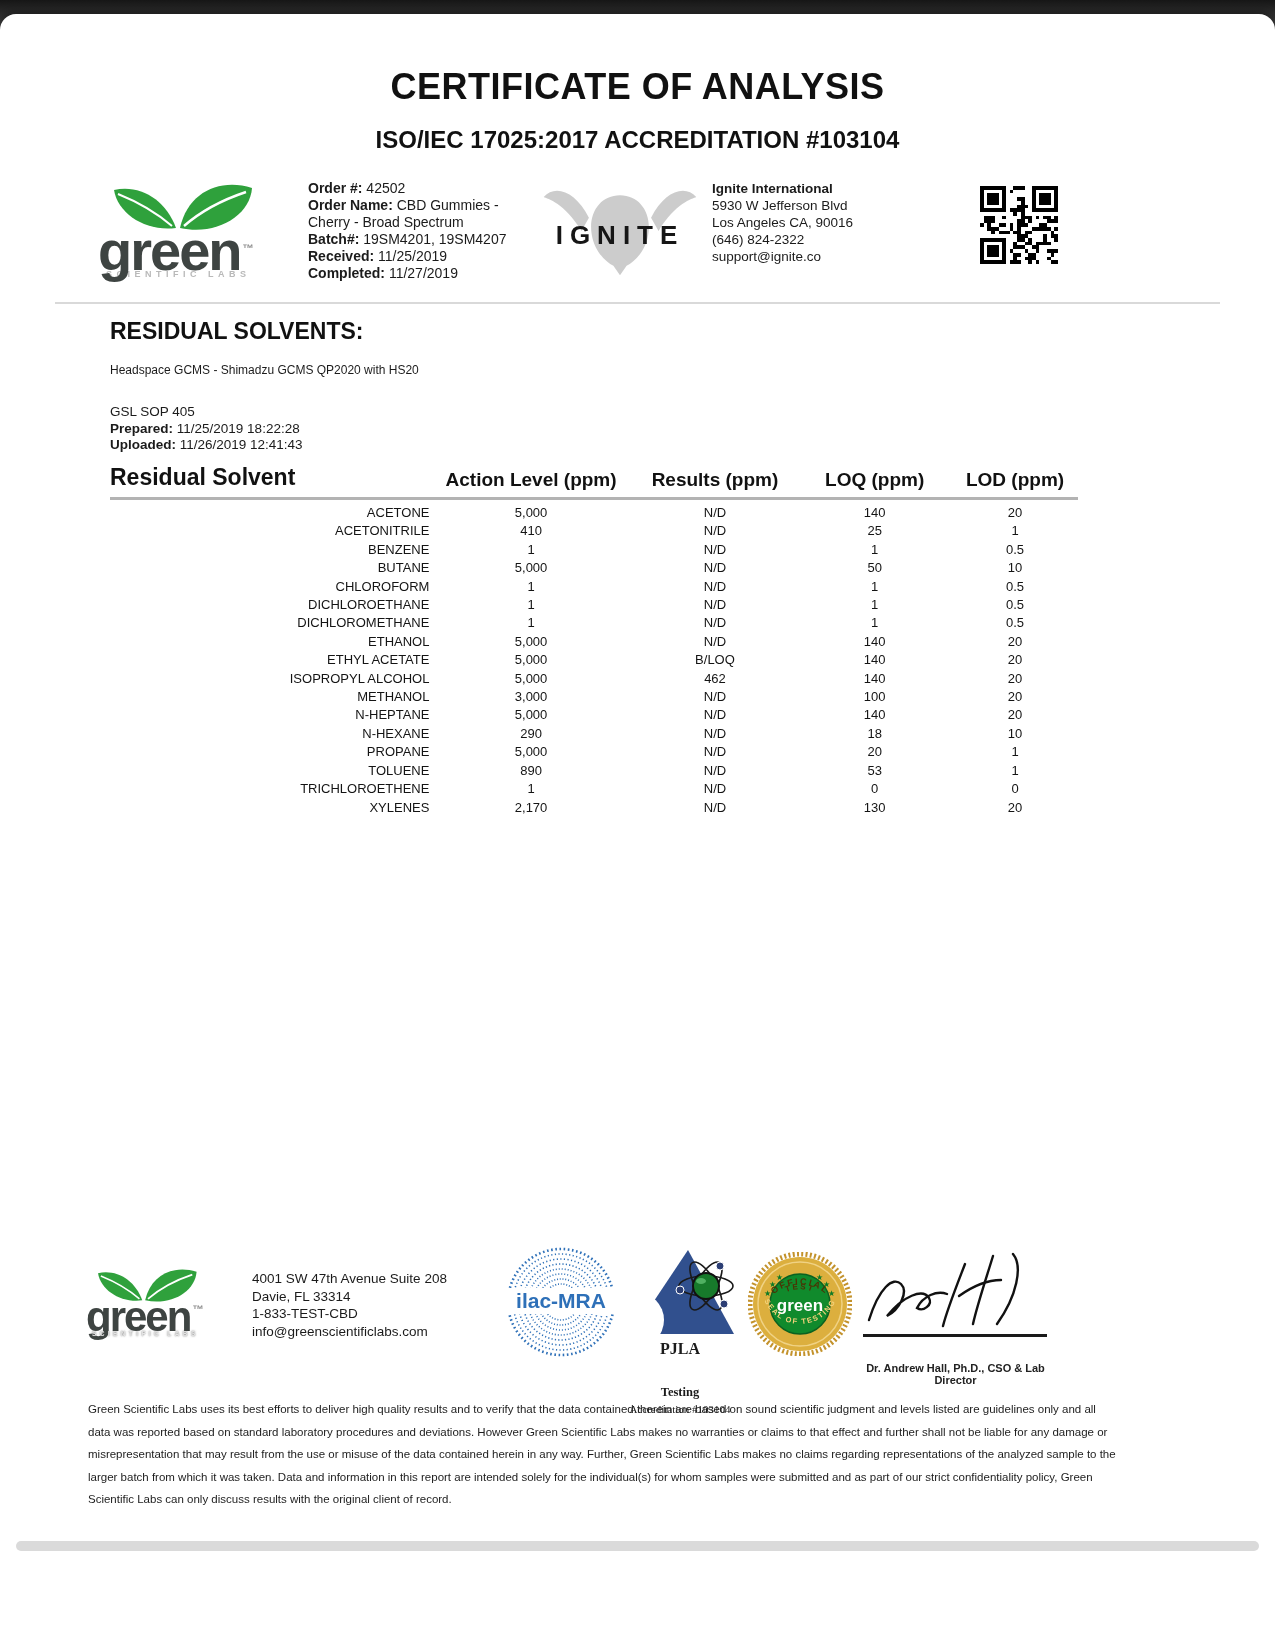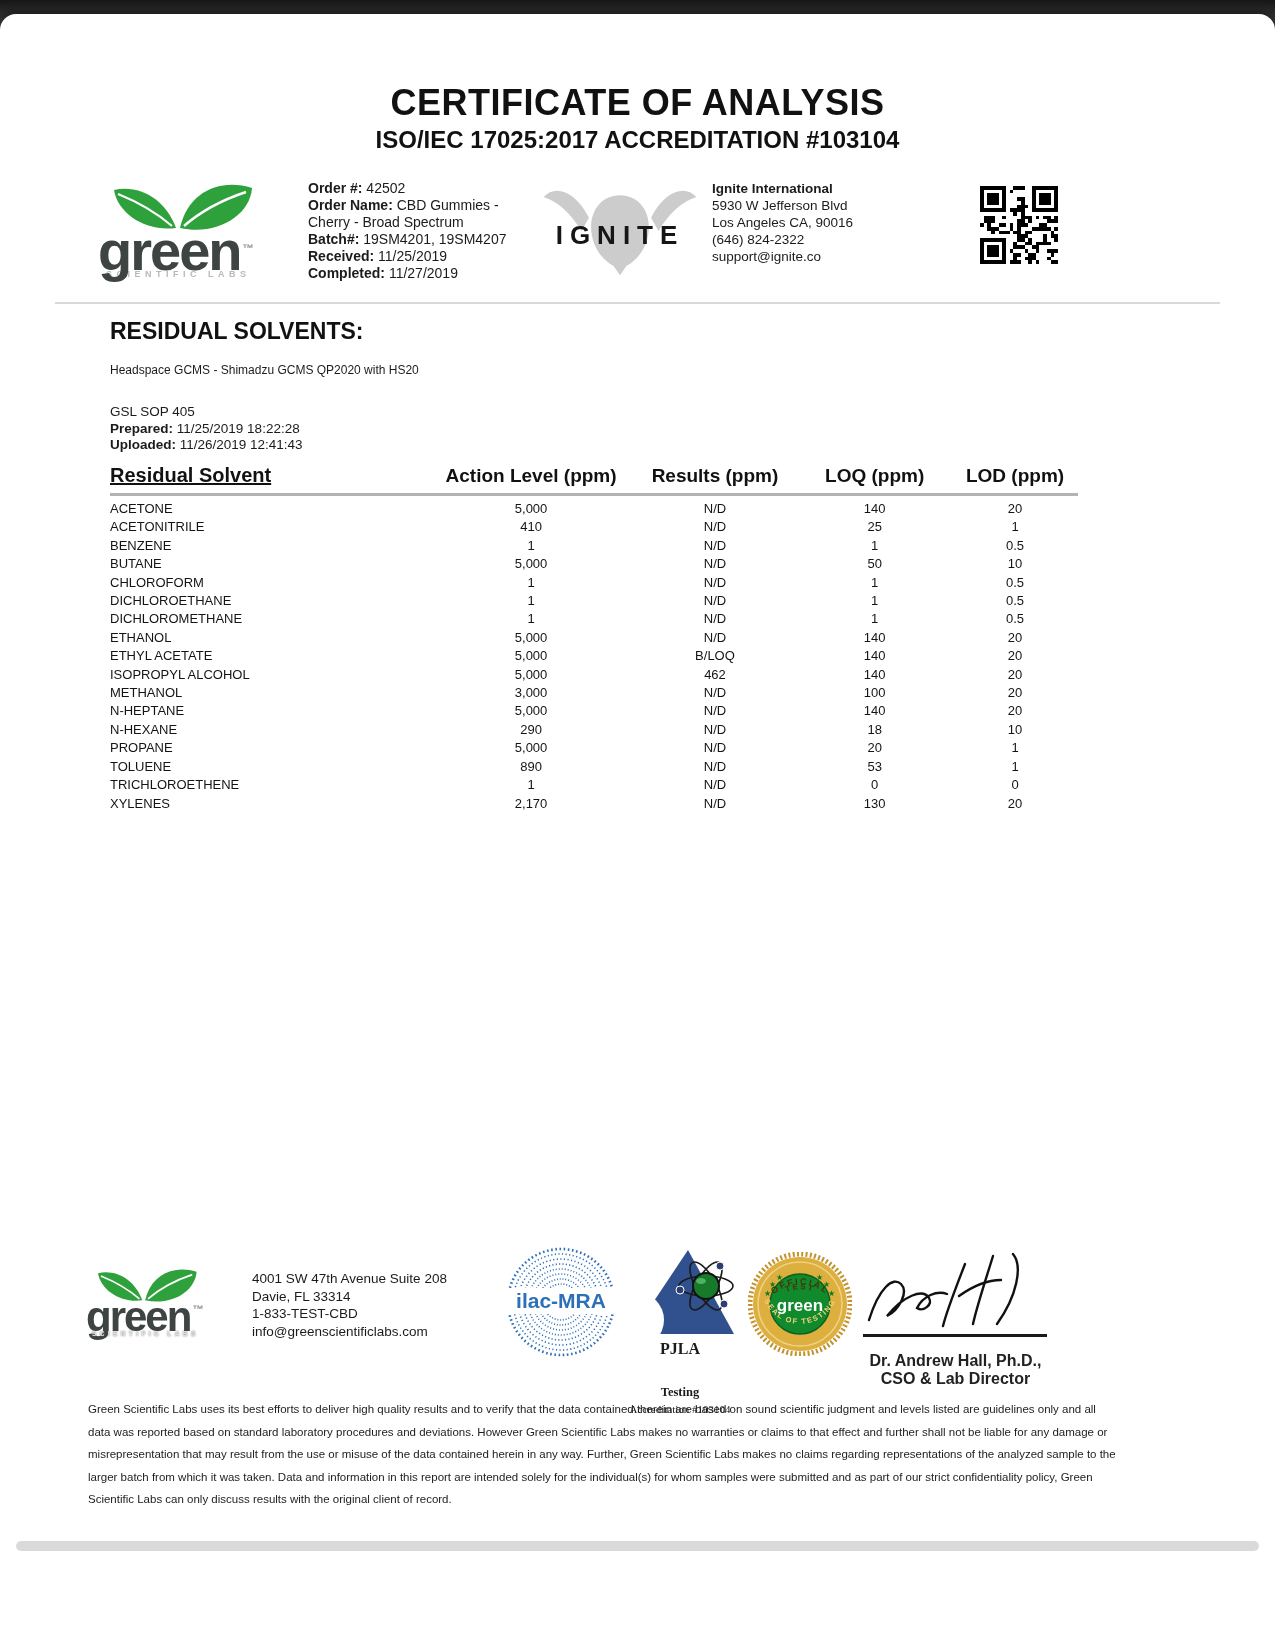--- a/index.html
+++ b/index.html
@@ -5,21 +5,21 @@
   * { margin:0; padding:0; box-sizing:border-box; }
   html,body { width:1275px; height:1650px; overflow:hidden; background:#ffffff;
               font-family:"Liberation Sans","DejaVu Sans",sans-serif; color:#1b1b1b; }
   .stage { position:relative; width:1275px; height:1650px; }
   .top-edge { position:absolute; top:0; left:0; width:100%; height:34px;
               background:linear-gradient(#161616,#4b4b4b); }
   .page { position:absolute; top:14px; left:0; right:0; height:1636px; background:#fff;
           border-radius:16px 16px 0 0; box-shadow:0 -2px 6px rgba(0,0,0,.35); }
 
   
-  .title    { position:absolute; top:68px; left:0; width:100%; text-align:center;
+  .title    { position:absolute; top:52px; left:0; width:100%; text-align:center;
               font-size:36px; font-weight:700; letter-spacing:.5px; color:#111; }
   .subtitle { position:absolute; top:112px; left:0; width:100%; text-align:center;
               font-size:24px; font-weight:700; color:#111; }
 
   
   .logo-green { position:absolute; }
   .logo-header { left:98px; top:166px; width:210px; }
   .logo-footer { left:86px; top:1252px; width:160px; }
   .logo-green .leaves { display:block; }
   .logo-green .gword { position:relative; font-weight:700; color:#3e4442; line-height:.9; letter-spacing:-2px; }
@@ -48,35 +48,35 @@
   
   .section-title { position:absolute; left:110px; top:304px; font-size:23px; font-weight:700; color:#111; }
   .method-line   { position:absolute; left:110px; top:349px; font-size:12px; }
   .sop-block     { position:absolute; left:110px; top:390px; font-size:13.5px; line-height:16.5px; }
   .sop-block b   { font-weight:700; }
 
   
   .solvent-table { position:absolute; left:110px; top:450px; width:968px; border-collapse:collapse; }
   .solvent-table th { font-weight:700; text-align:center; vertical-align:bottom; padding-bottom:6px;
                       font-size:19px; color:#111; border-bottom:3px solid #b3b3b3; }
-  .solvent-table th.first { text-align:left; font-size:20px;text-decoration:underline; }
+  .solvent-table th.first { text-align:left; font-size:23px; }
   .solvent-table td { font-size:13px; height:18.4px; line-height:18.4px; text-align:center; color:#141414; }
-  .solvent-table td:first-child { text-align:left; }
+  .solvent-table td:first-child { text-align:right; }
   .solvent-table tbody tr:first-child td { padding-top:4px; }
 
   
   .address-block { position:absolute; left:252px; top:1256px; font-size:13.5px; line-height:17.5px; }
   .seal-ilac { position:absolute; left:505px; top:1232px; }
   .seal-pjla { position:absolute; left:600px; top:1230px; width:160px; text-align:center; }
   .seal-pjla .pjla-name { font-family:"Liberation Serif","DejaVu Serif",serif; font-weight:700; font-size:16px; margin-top:-2px; }
   .seal-pjla .pjla-sub  { font-family:"Liberation Serif","DejaVu Serif",serif; font-weight:700; font-size:12.5px;margin-top:27px; }
   .seal-pjla .pjla-accr { font-family:"Liberation Serif","DejaVu Serif",serif; font-size:11px; margin-top:3px; }
   .seal-gold { position:absolute; left:748px; top:1238px; }
   .signature { position:absolute; left:858px; top:1230px; width:195px; text-align:center; }
-  .signature .sig-label { font-size:16px; font-weight:700; color:#222; margin-top:4px; }
+  .signature .sig-label { font-size:11px; font-weight:700; color:#222; margin-top:14px; }
 
   .disclaimer { position:absolute; left:88px; top:1384px; width:1028px;
                 font-size:11.5px; line-height:22.6px; color:#1d1d1d; }
 
   .page-break { position:absolute; left:16px; right:16px; top:1527px; height:10px;
                 background:#dadada; border-radius:6px; }
 </style>
 </head>
 <body>
 

